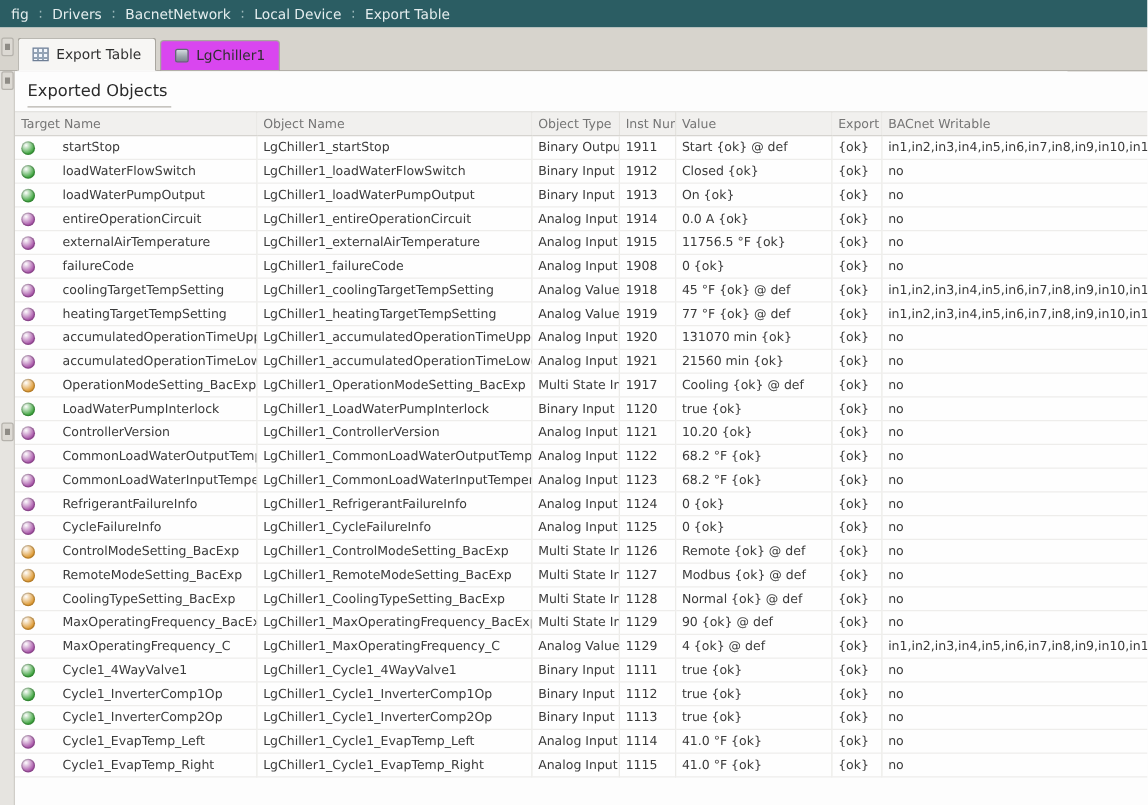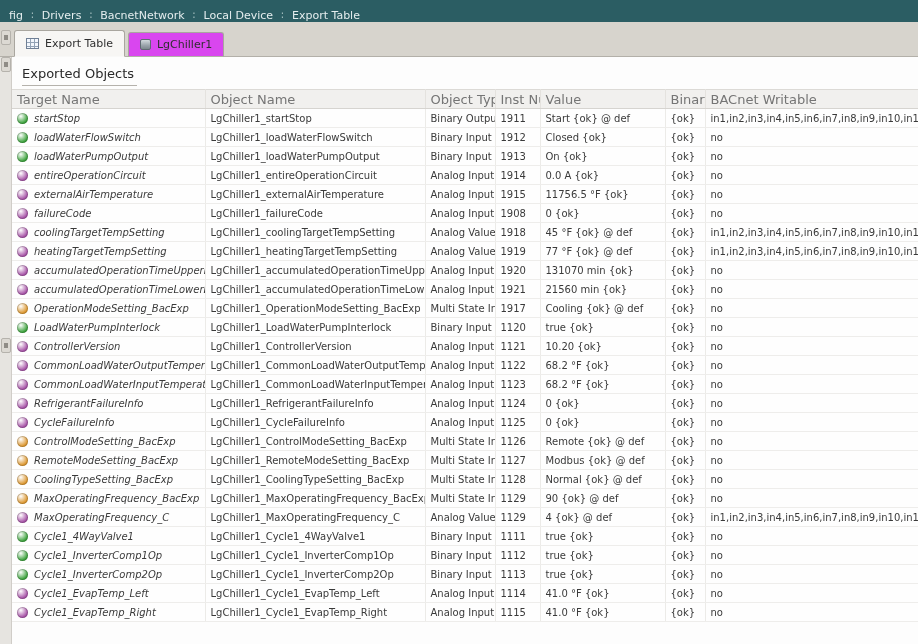--- a/index.html
+++ b/index.html
@@ -6,21 +6,21 @@
   html,body { margin:0; padding:0; }
   body {
     width:918px; height:644px; overflow:hidden; position:relative;
     font-family:"DejaVu Sans","Liberation Sans",sans-serif;
     background:#fdfdfd; font-size:11px; color:#333;
   }
 
   
   .topbar {
     position:absolute; top:0; left:0; width:918px; height:22px;
-    background:#2b5d63; display:flex; align-items:flex-end;
+    background:#2b5d63; display:flex; align-items:center;
     padding-left:2px; color:#e4edee; font-size:11px; white-space:nowrap;
   }
   .bc-item { padding:0 7px; cursor:default; }
   .bc-sep { color:#9db9bb; font-size:11px; padding:0 1px; }
 
   
   .tabstrip {
     position:absolute; top:22px; left:0; width:918px; height:35px;
     background:#d7d4cd; border-bottom:1px solid #b3b0a9;
     display:flex; align-items:flex-end; padding-left:14px;
@@ -75,29 +75,29 @@
   }
 
   table.grid {
     width:906px; border-collapse:collapse; table-layout:fixed;
     font-size:10px; color:#3a3a3a; margin-top:3px;
   }
   table.grid th {
     background:#f1f0ee; color:#757575; font-weight:normal; text-align:left;
     height:19px; padding:0 5px; white-space:nowrap; overflow:hidden;
     border-top:1px solid #dcdad6; border-bottom:1px solid #d6d4d0;
-    border-right:1px solid #e4e2de; font-size:13px;
+    border-right:1px solid #e4e2de; font-size:10px;
   }
   table.grid td {
     height:19px; padding:0 5px; white-space:nowrap; overflow:hidden;
     border-bottom:1px solid #eeedeb; border-right:1px solid #ecebe8;
     background:#fefefe;
   }
   table.grid th:last-child, table.grid td:last-child { border-right:none; }
-  .target-wrap { display:flex; align-items:flex-start; gap:6px;font-style:italic; }
+  .target-wrap { display:flex; align-items:flex-start; gap:22px; }
   .point-icon {
     display:inline-block; width:11px; height:11px; border-radius:50%;
     box-shadow: inset 0 0 0 1px rgba(0,0,0,0.18); flex:0 0 auto;
   }
 </style>
 </head>
 <body>
 
 <div class="topbar" style="background: rgb(43, 93, 99);">
     <span class="bc-item">fig</span>
@@ -139,21 +139,21 @@
         <col style="width:40px">
         <col style="width:213px">
     </colgroup>
     <thead>
       <tr>
           <th>Target Name</th>
           <th>Object Name</th>
           <th>Object Type</th>
           <th>Inst Num</th>
           <th>Value</th>
-          <th>Binary</th>
+          <th>Export</th>
           <th>BACnet Writable</th>
         </tr>
     </thead>
     <tbody>
         <tr>
           <td>
             <span class="target-wrap">
               <span class="point-icon" style="background: radial-gradient(circle at 35% 30%, rgba(255, 255, 255, 0.65), rgb(63, 164, 63) 65%);"></span>
               <span>startStop</span>
             </span>

